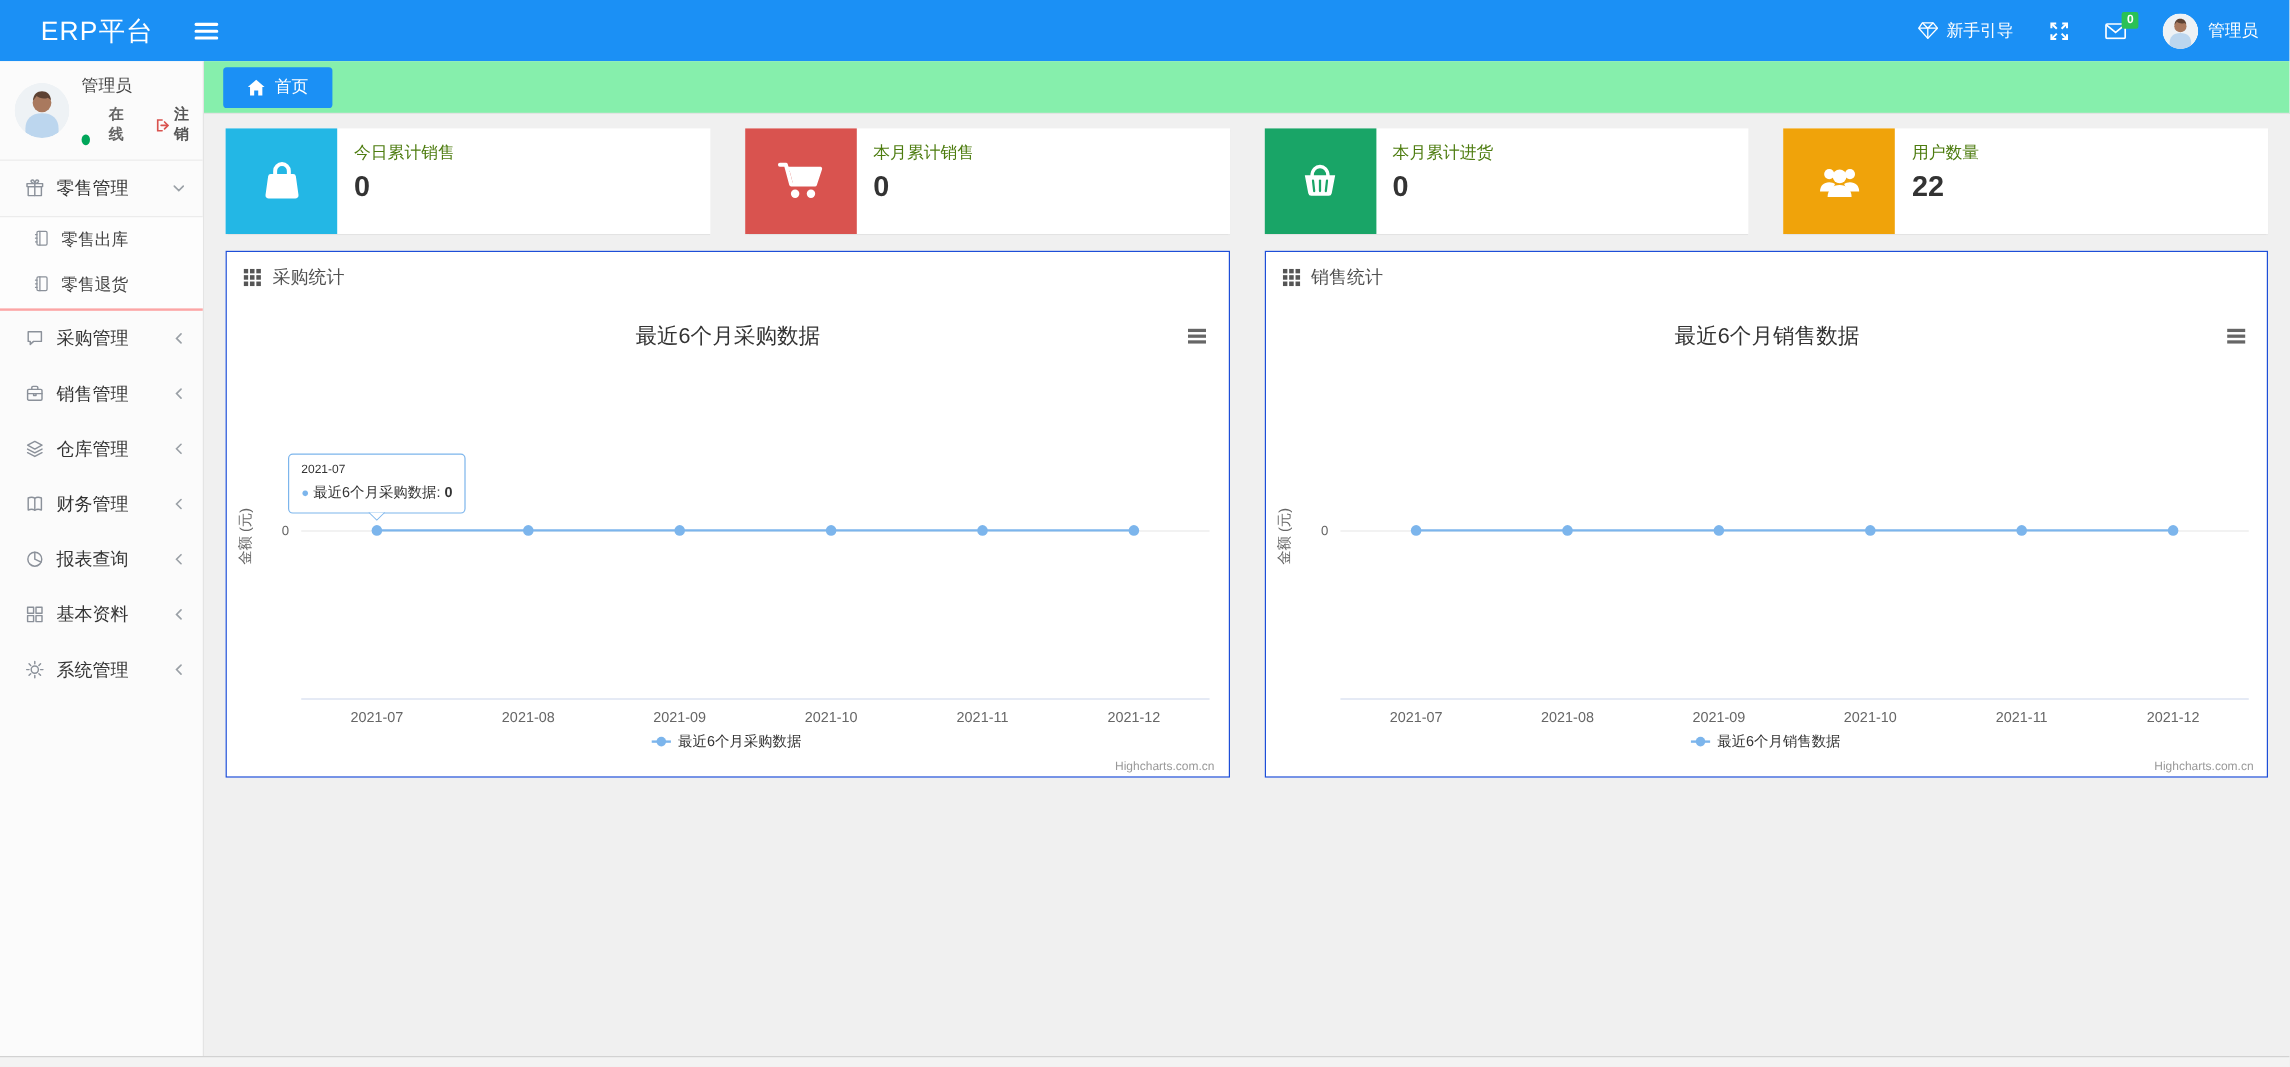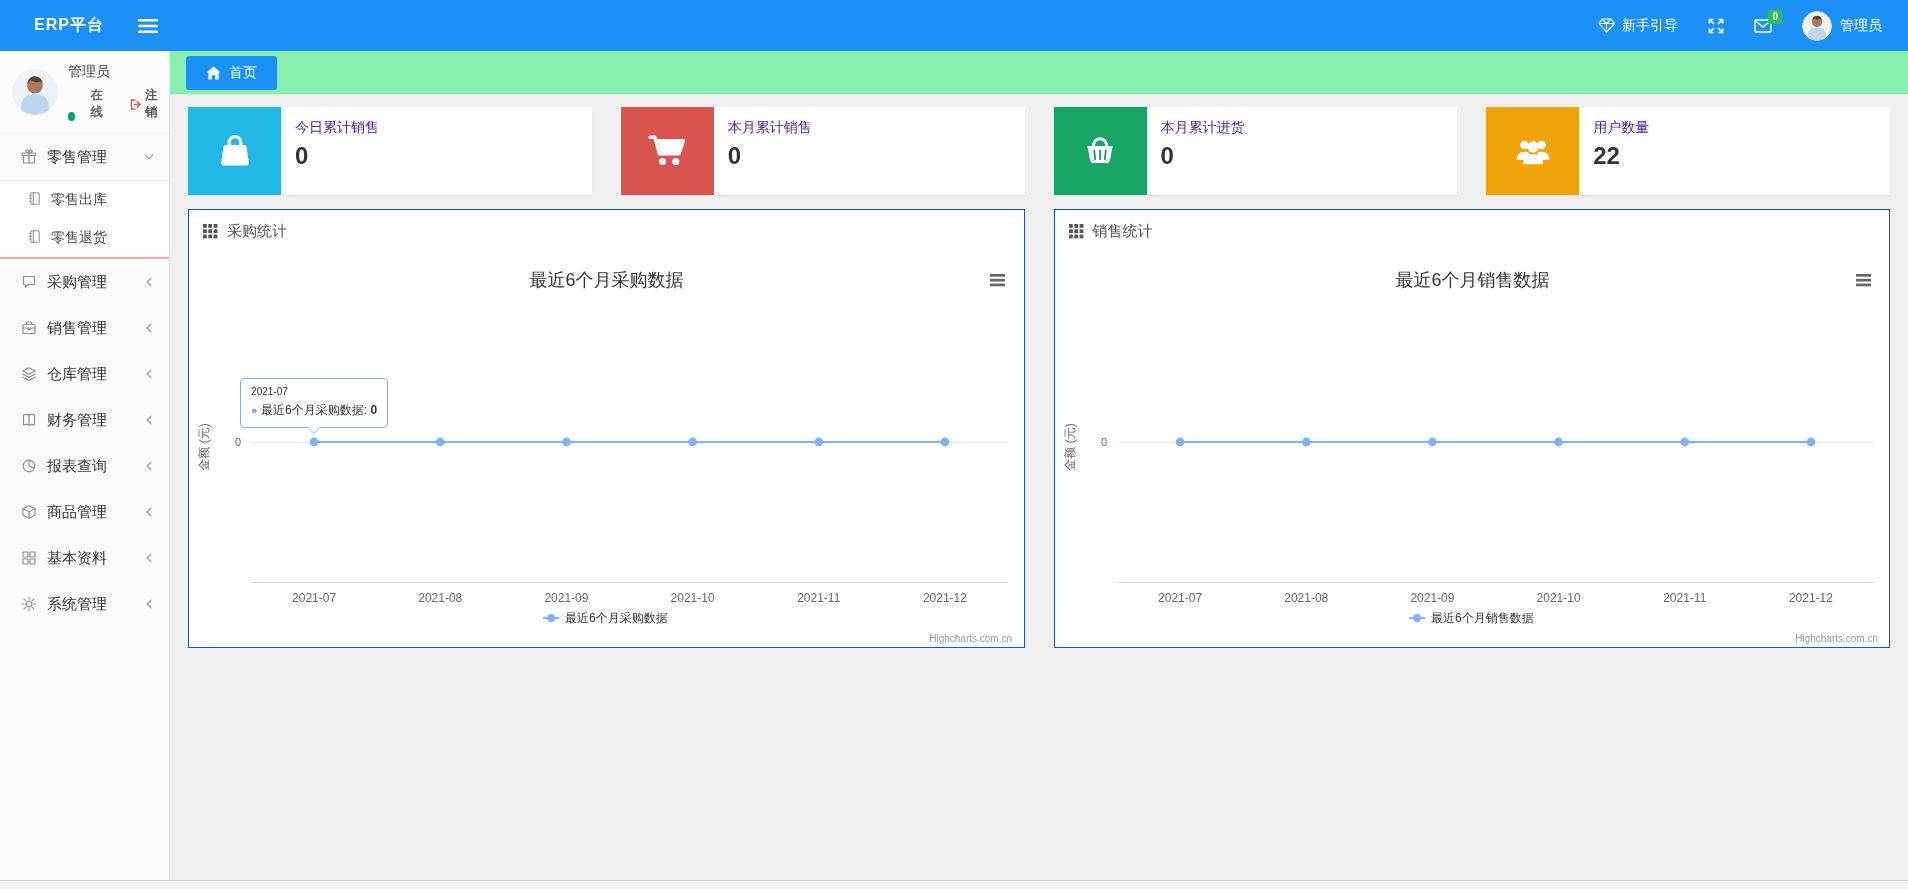--- a/index.html
+++ b/index.html
@@ -3,21 +3,21 @@
 <meta charset="utf-8">
 <style>
   :root{ --accent:#1b90f5; }
   *{margin:0;padding:0;box-sizing:border-box;}
   html,body{width:1908px;height:889px;overflow:hidden;}
   body{font-family:"Liberation Sans","DejaVu Sans",sans-serif;background:#f0f0f0;color:#333;}
   .page{width:1908px;height:889px;display:flex;flex-direction:column;}
 
   
   .navbar{height:51px;background:var(--accent);display:flex;align-items:center;flex:0 0 51px;color:#fff;}
-  .brand{font-size:16px;font-weight:bold;padding:0 28px 0 34px;letter-spacing:1px;cursor:pointer;text-align:center;}
+  .brand{font-size:22px;font-weight:normal;padding:0 28px 0 34px;letter-spacing:1px;cursor:pointer;text-align:center;}
   .nav-toggle{display:flex;align-items:center;cursor:pointer;padding:6px;}
   .nav-right{margin-left:auto;display:flex;align-items:center;gap:30px;padding-right:26px;}
   .nav-link{display:flex;align-items:center;gap:7px;font-size:14px;color:#fff;cursor:pointer;text-decoration:none;}
   .nav-ico{display:flex;align-items:center;cursor:pointer;position:relative;}
   .badge{position:absolute;top:-9px;right:-10px;background:#2bc155;color:#fff;font-size:10px;line-height:1;padding:2px 4px;border-radius:2px;font-weight:bold;}
   .nav-user{display:flex;align-items:center;gap:8px;font-size:14px;cursor:pointer;}
   .avatar-sm{width:30px;height:30px;border-radius:50%;overflow:hidden;display:block;}
 
   
   .mid{flex:1;display:flex;min-height:0;}
@@ -39,21 +39,21 @@
 
   .main{flex:1;display:flex;flex-direction:column;min-width:0;}
   .tabbar{height:44px;background:#86efac;border-bottom:1px solid #e3e3e3;display:flex;align-items:center;padding-left:16px;flex:0 0 44px;}
   .tab{height:34px;background:var(--accent);color:#fff;display:flex;align-items:center;gap:8px;padding:0 20px;border-radius:3px;font-size:14px;cursor:pointer;}
 
   .content{flex:1;padding:12px 18px;overflow:hidden;}
   .cards-row{display:flex;gap:29px;margin-bottom:14px;}
   .card{flex:1;background:#fff;height:88px;display:flex;box-shadow:0 1px 1px rgba(0,0,0,.05);}
   .card-icon{width:93px;height:88px;display:flex;align-items:center;justify-content:center;flex:0 0 93px;}
   .card-body{padding:12px 0 0 14px;}
-  .card-label{font-size:14px;color:#4c1d95;margin-bottom:5px;}
+  .card-label{font-size:14px;color:#4d7c0f;margin-bottom:5px;}
   .card-value{font-size:24px;font-weight:bold;color:#333;}
 
   .charts-row{display:flex;gap:29px;}
   .panel{flex:1;background:#fff;border:1px solid #1d4ed8;height:439px;min-width:0;}
   .panel-head{height:42px;display:flex;align-items:center;gap:9px;padding:0 14px;font-size:15px;color:#515151;}
   .panel-head .ph-icon{display:flex;align-items:center;}
   .chart{position:relative;height:397px;width:100%;}
 
   .hc-tooltip{position:absolute;background:rgba(255,255,255,.96);border:1px solid #7cb5ec;border-radius:4px;padding:7px 10px 8px;font-size:12px;color:#333;white-space:nowrap;z-index:5;}
   .hc-tooltip .tip-head{font-size:10px;margin-bottom:5px;color:#333;}
@@ -254,35 +254,20 @@
           <span>报表查询</span>
           <span class="arrow">
               <svg width="12" height="12" viewBox="0 0 16 16" fill="none" stroke="#9aa0a6" stroke-width="1.8" stroke-linecap="round">
                 <polyline points="10.5,3 5.5,8 10.5,13"></polyline>
               </svg>
             </span>
         </li>
         <li class="menu-item">
           <span class="mi">
               <svg width="16" height="16" viewBox="0 0 16 16" fill="none" stroke="#8b919a" stroke-width="1.2" stroke-linejoin="round" stroke-linecap="round">
-                <path d="M8 1.8 14 4.8 8 7.8 2 4.8z"></path>
-                <path d="M2 4.8v6.4L8 14.2l6-3V4.8"></path>
-                <path d="M8 7.8v6.4"></path>
-              </svg>
-            </span>
-          <span>商品管理</span>
-          <span class="arrow">
-              <svg width="12" height="12" viewBox="0 0 16 16" fill="none" stroke="#9aa0a6" stroke-width="1.8" stroke-linecap="round">
-                <polyline points="10.5,3 5.5,8 10.5,13"></polyline>
-              </svg>
-            </span>
-        </li>
-        <li class="menu-item">
-          <span class="mi">
-              <svg width="16" height="16" viewBox="0 0 16 16" fill="none" stroke="#8b919a" stroke-width="1.2" stroke-linejoin="round" stroke-linecap="round">
                 <rect x="2" y="2" width="5" height="5"></rect>
                 <rect x="9" y="2" width="5" height="5"></rect>
                 <rect x="2" y="9" width="5" height="5"></rect>
                 <rect x="9" y="9" width="5" height="5"></rect>
               </svg>
             </span>
           <span>基本资料</span>
           <span class="arrow">
               <svg width="12" height="12" viewBox="0 0 16 16" fill="none" stroke="#9aa0a6" stroke-width="1.8" stroke-linecap="round">
                 <polyline points="10.5,3 5.5,8 10.5,13"></polyline>

